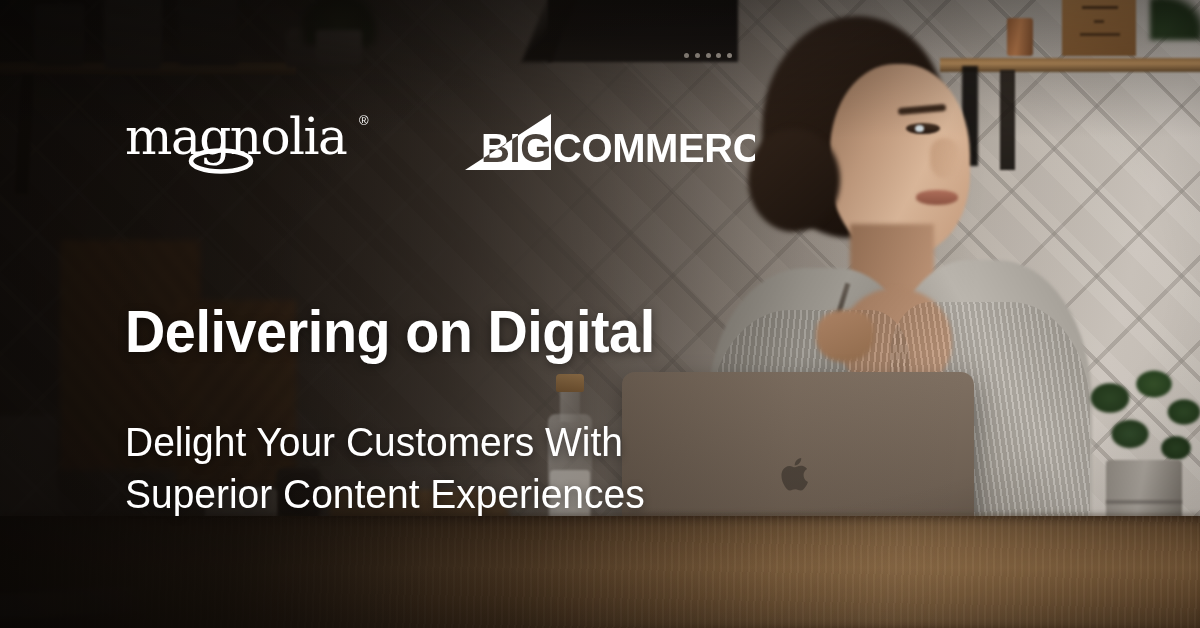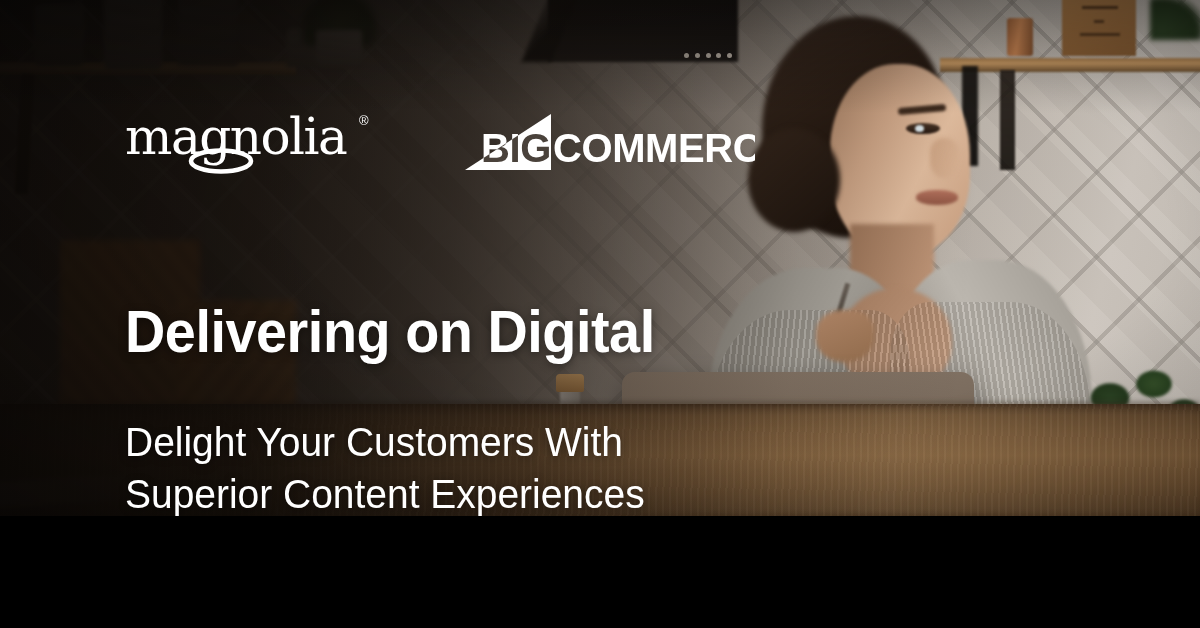--- a/index.html
+++ b/index.html
@@ -8,21 +8,21 @@
     width: 1200px;
     height: 628px;
     overflow: hidden;
     background: #000;
     font-family: "Liberation Sans", sans-serif;
   }
 
   #banner {
     position: relative;
     width: 1200px;
-    height: 516px;
+    height: 628px;
     overflow: hidden;
     background: #2e2823;
   }
 
   
   .photo { position: absolute; inset: 0; overflow: hidden; }
 
   
   .wall-base {
     position: absolute; inset: 0;

